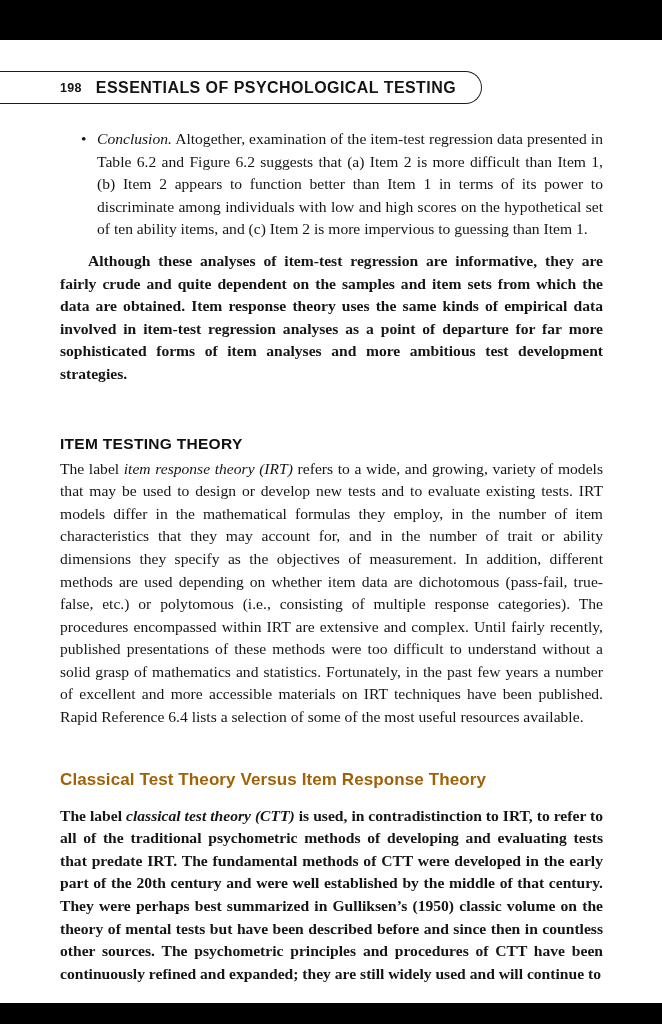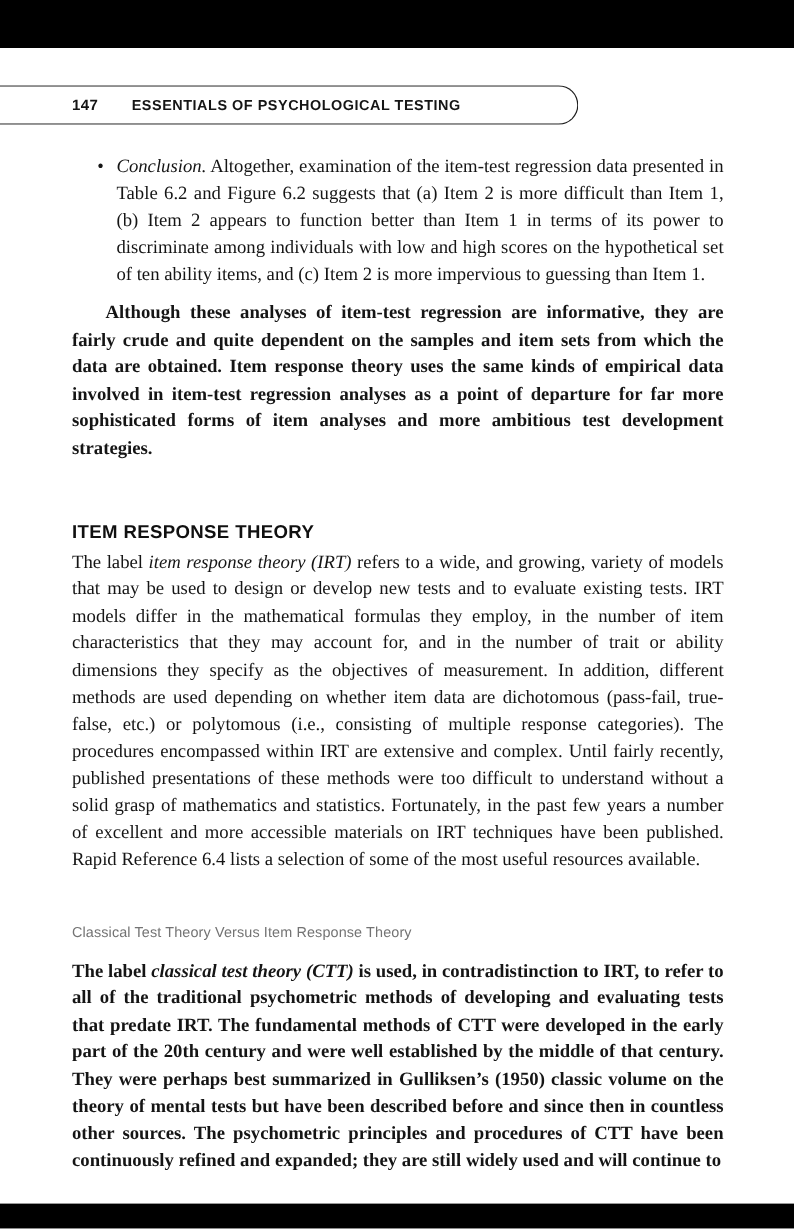--- a/index.html
+++ b/index.html
@@ -36,22 +36,22 @@
     font-family: "Liberation Sans", "DejaVu Sans", sans-serif;
     font-weight: bold;
     background: #ffffff;
   }
   .page-num {
     margin-left: 60px;
     font-size: 12.5px;
     letter-spacing: 0.3px;
   }
   .head-title {
-    margin-left: 28px;
-    font-size: 12px;
+    margin-left: 14px;
+    font-size: 16px;
     letter-spacing: 0.45px;
   }
 
   main {
     position: absolute;
     top: 128px;
     left: 60px;
     width: 543px;
   }
   p, .bullet-item {
@@ -75,50 +75,50 @@
     font-family: "Liberation Sans", "DejaVu Sans", sans-serif;
     font-size: 15.5px;
     font-weight: bold;
     letter-spacing: 0.3px;
     color: #101010;
   }
   .para-after-heading { margin-top: 5px; }
   h3.subsection-heading {
     margin-top: 41px;
     font-family: "Liberation Sans", "DejaVu Sans", sans-serif;
-    font-size: 12px;
-    font-weight: normal;
+    font-size: 17px;
+    font-weight: bold;
     letter-spacing: 0.1px;
-    color: #737373;
+    color: #a16207;
   }
   .para-after-subheading { margin-top: 15px; font-weight: bold; }
   i { font-style: italic; }
 </style>
 </head>
 <body>
 
 <div class="page">
   <div class="scan-bar top"></div>
 
   <header class="running-head">
-    <span class="page-num">147</span>
+    <span class="page-num">198</span>
     <span class="head-title">ESSENTIALS OF PSYCHOLOGICAL TESTING</span>
   </header>
 
   <main>
     <ul class="bullet-list">
       <li class="bullet-item">
         <span class="bullet-glyph">•</span>
         <span><i>Conclusion.</i><span> Altogether, examination of the item-test regression data presented in Table 6.2 and Figure 6.2 suggests that (a) Item 2 is more difficult than Item 1, (b) Item 2 appears to function better than Item 1 in terms of its power to discriminate among individuals with low and high scores on the hypothetical set of ten ability items, and (c) Item 2 is more impervious to guessing than Item 1.</span></span>
       </li>
     </ul>
 
     <p class="para-indent">Although these analyses of item-test regression are informative, they are fairly crude and quite dependent on the samples and item sets from which the data are obtained. Item response theory uses the same kinds of empirical data involved in item-test regression analyses as a point of departure for far more sophisticated forms of item analyses and more ambitious test development strategies.</p>
 
-    <h2 class="section-heading">ITEM RESPONSE THEORY</h2>
+    <h2 class="section-heading">ITEM TESTING THEORY</h2>
 
     <p class="para-after-heading"><span>The label </span><i>item response theory (IRT)</i><span> refers to a wide, and growing, variety of models that may be used to design or develop new tests and to evaluate existing tests. IRT models differ in the mathematical formulas they employ, in the number of item characteristics that they may account for, and in the number of trait or ability dimensions they specify as the objectives of measurement. In addition, different methods are used depending on whether item data are dichotomous (pass-fail, true-false, etc.) or polytomous (i.e., consisting of multiple response categories). The procedures encompassed within IRT are extensive and complex. Until fairly recently, published presentations of these methods were too difficult to understand without a solid grasp of mathematics and statistics. Fortunately, in the past few years a number of excellent and more accessible materials on IRT techniques have been published. Rapid Reference 6.4 lists a selection of some of the most useful resources available.</span></p>
 
     <h3 class="subsection-heading">Classical Test Theory Versus Item Response Theory</h3>
 
     <p class="para-after-subheading"><span>The label </span><i>classical test theory (CTT)</i><span> is used, in contradistinction to IRT, to refer to all of the traditional psychometric methods of developing and evaluating tests that predate IRT. The fundamental methods of CTT were developed in the early part of the 20th century and were well established by the middle of that century. They were perhaps best summarized in Gulliksen’s (1950) classic volume on the theory of mental tests but have been described before and since then in countless other sources. The psychometric principles and procedures of CTT have been continuously refined and expanded; they are still widely used and will continue to</span></p>
   </main>
 
   <div class="scan-bar bottom"></div>
 </div>

